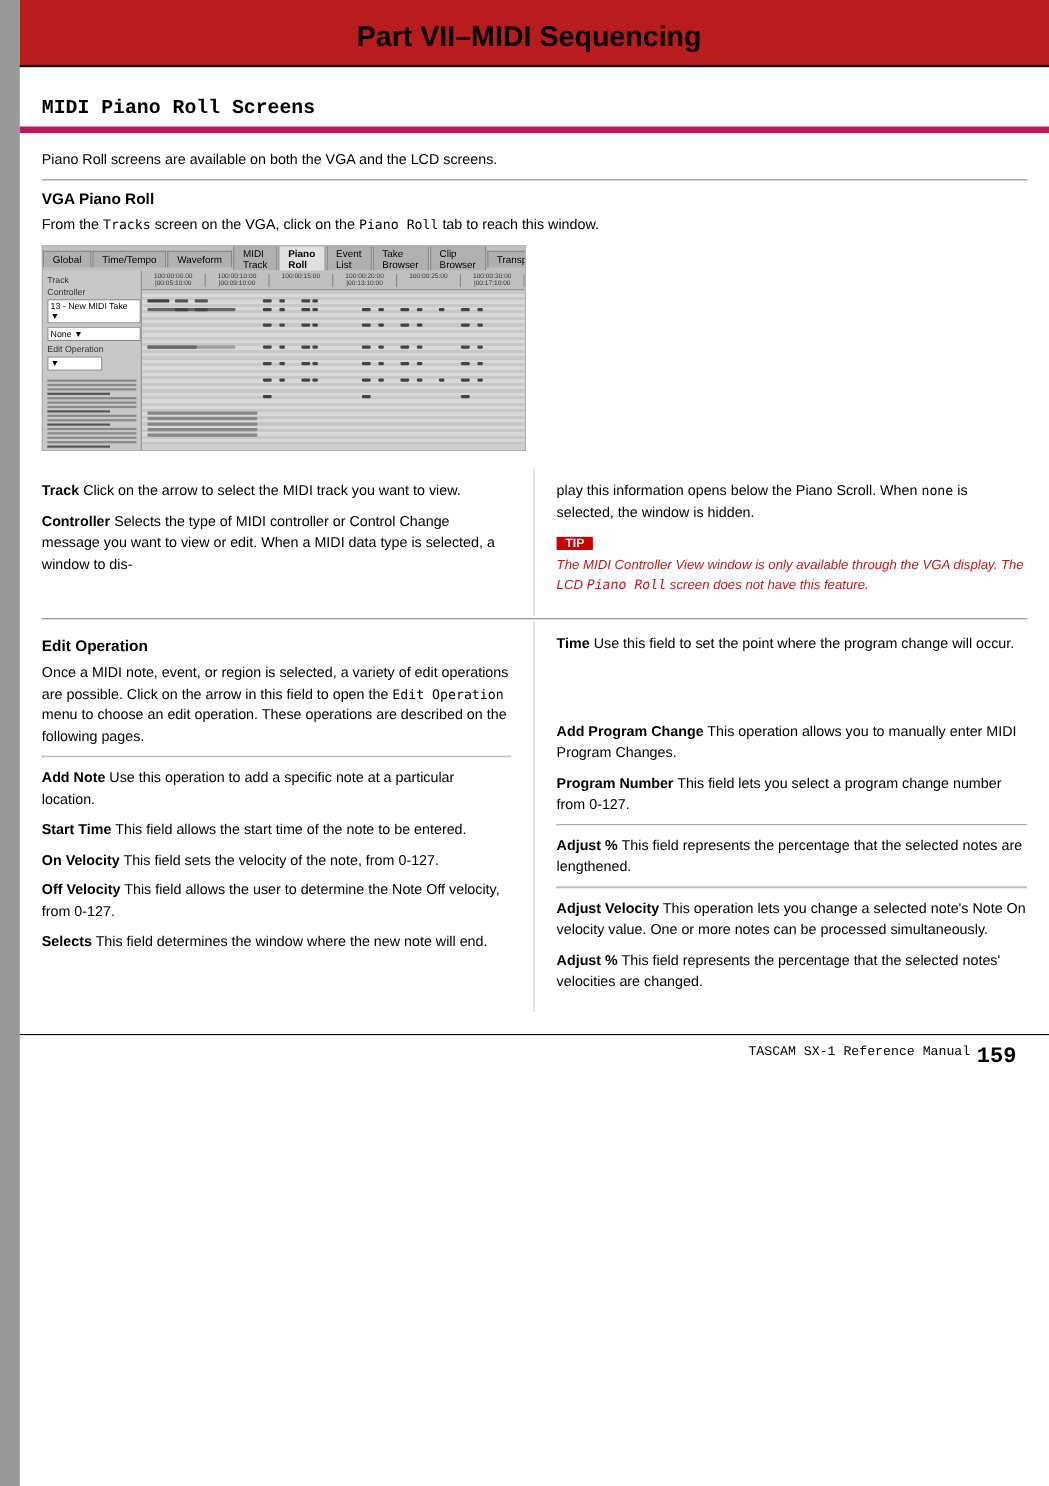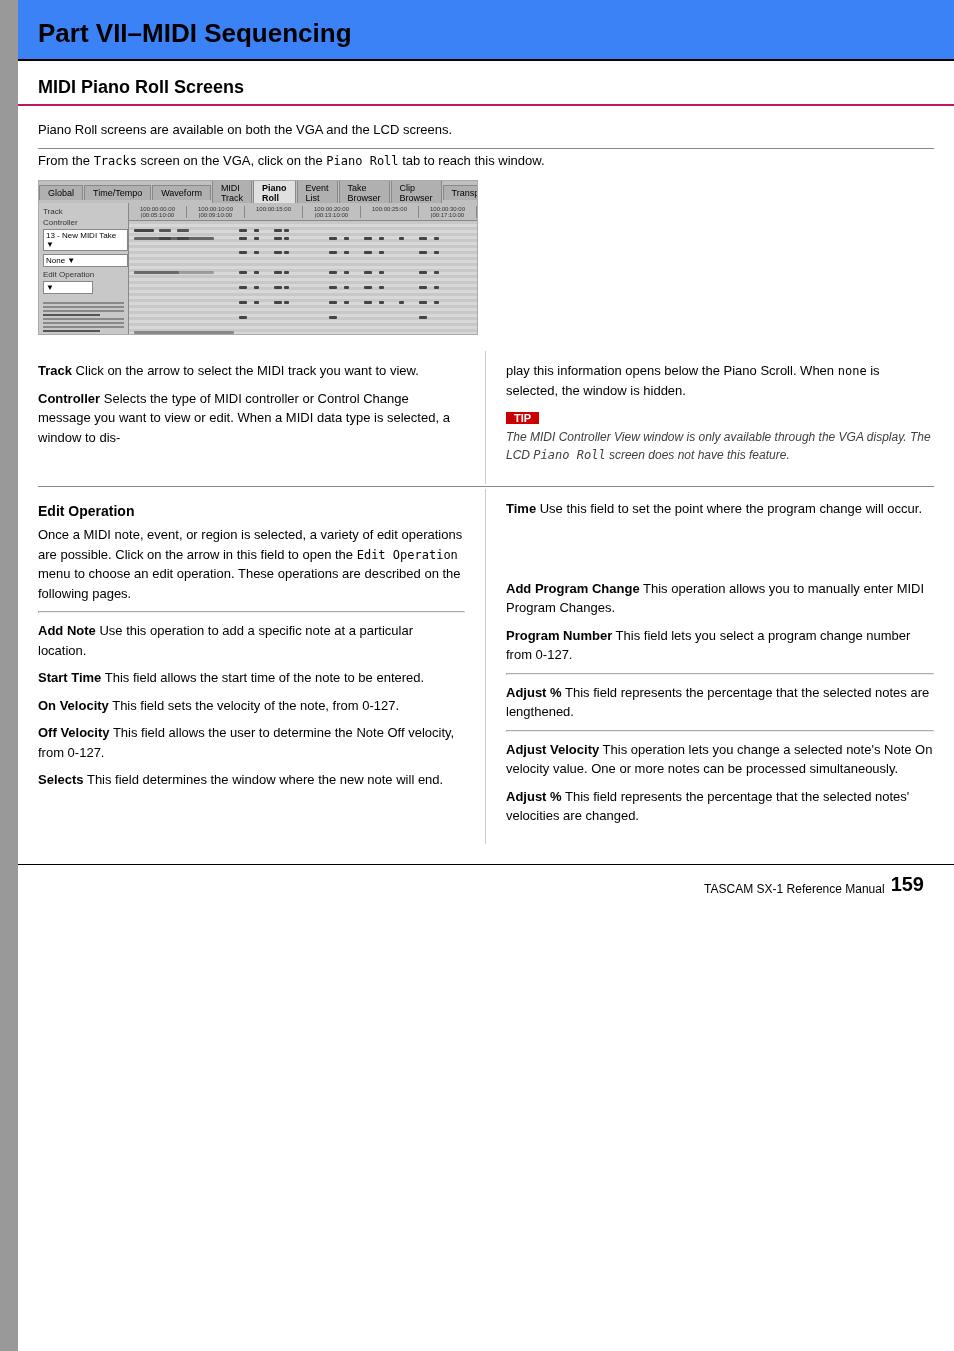--- a/index.html
+++ b/index.html
@@ -24,37 +24,38 @@
       flex-shrink: 0;
     }
 
     .main-content {
       flex: 1;
       padding: 0 0 40px 0;
     }
 
     
     .part-header {
-      background: #3b82f6;
+      background: #b91c1c;
       border-bottom: 2px solid #000;
       padding: 18px 30px 10px 20px;
-      text-align: left;
-      margin-bottom: 0;
+      text-align: center;
+      margin-bottom: 12px;
     }
 
     .part-title {
       font-size: 26px;
       font-weight: bold;
       color: #000;
     }
 
     
     .section-title-block {
       padding: 16px 30px 6px 20px;
-      border-bottom: 2px solid #be185d;
+      border-bottom: 6px solid #be185d;
+      font-family: Liberation Mono, monospace;
     }
 
     .section-title {
       font-size: 18px;
       font-weight: bold;
     }
 
     
     .two-col {
       display: flex;
@@ -71,21 +72,21 @@
       width: 50%;
       padding: 10px 20px 10px 20px;
     }
 
     
     .piano-roll-img {
       margin: 10px 0 16px 0;
       border: 1px solid #aaa;
       background: #c8c8c8;
       width: 440px;
-      height: 155px;
+      height: 187px;
       position: relative;
       overflow: hidden;
     }
 
     
     .pr-tabs {
       display: flex;
       background: #c0c0c0;
       height: 22px;
       align-items: center;
@@ -205,21 +206,21 @@
       font-size: 11px;
       padding: 0 8px;
       display: inline-block;
       margin-bottom: 4px;
     }
 
     .tip-text {
       font-size: 12px;
       font-style: italic;
       line-height: 1.5;
-      color: #404040;
+      color: #b91c1c;
     }
 
     .divider {
       border: none;
       border-top: 1px solid #888;
       margin: 10px 0;
     }
 
     
     .subsection-header {
@@ -228,22 +229,23 @@
       margin-bottom: 6px;
       margin-top: 4px;
     }
 
     
     .page-footer {
       border-top: 1px solid #000;
       padding: 8px 30px 8px 20px;
       display: flex;
       justify-content: flex-end;
-      align-items: flex-end;
+      align-items: flex-start;
       margin-top: 20px;
+      font-family: Liberation Mono, monospace;
     }
 
     .footer-text {
       font-size: 12px;
       color: #000;
     }
 
     .footer-page {
       font-size: 20px;
       font-weight: bold;
@@ -275,20 +277,21 @@
       <div class="section-title">MIDI Piano Roll Screens</div>
     </div>
 
     <div class="full-section">
       <p style="margin-top:14px;">Piano Roll screens are available on both the VGA and the LCD screens.</p>
     </div>
 
     <hr class="divider" style="margin: 2px 20px;">
 
     <div class="full-section">
+      <div class="subsection-header" style="margin-top:8px;">VGA Piano Roll</div>
       <p>
         From the <span class="code-term">Tracks</span> screen on the VGA, click on the <span class="code-term">Piano Roll</span> tab to reach this window.
       </p>
     </div>
 
     <div style="padding: 0 20px;">
       <div class="piano-roll-img">
 
         <div class="pr-tabs">
           <div class="pr-tab">Global</div>

